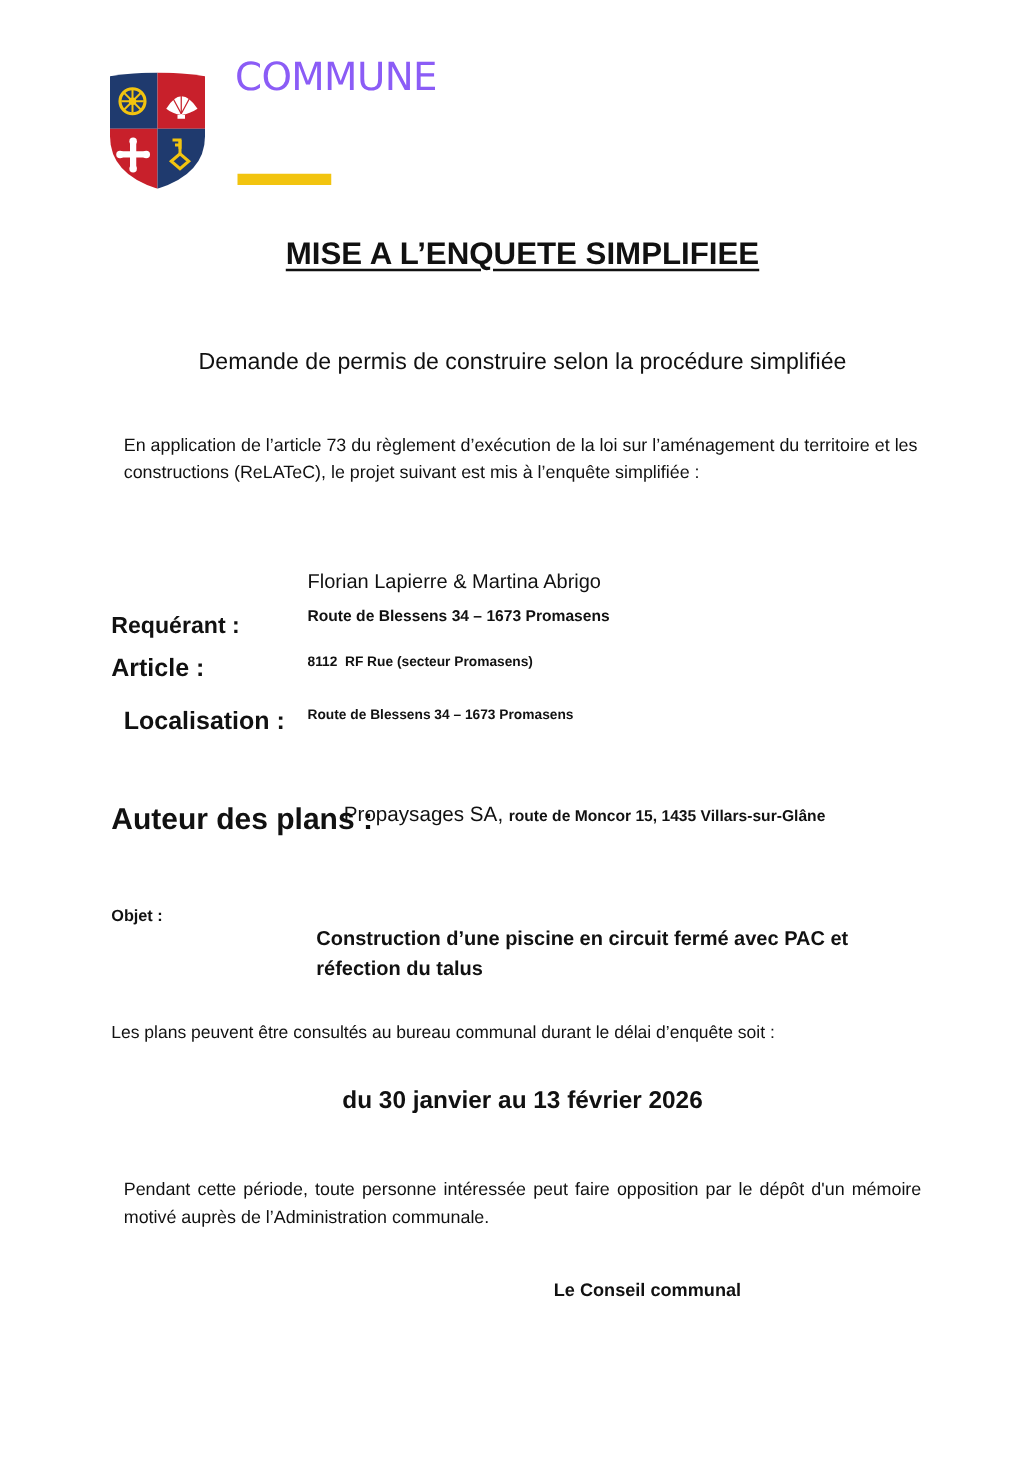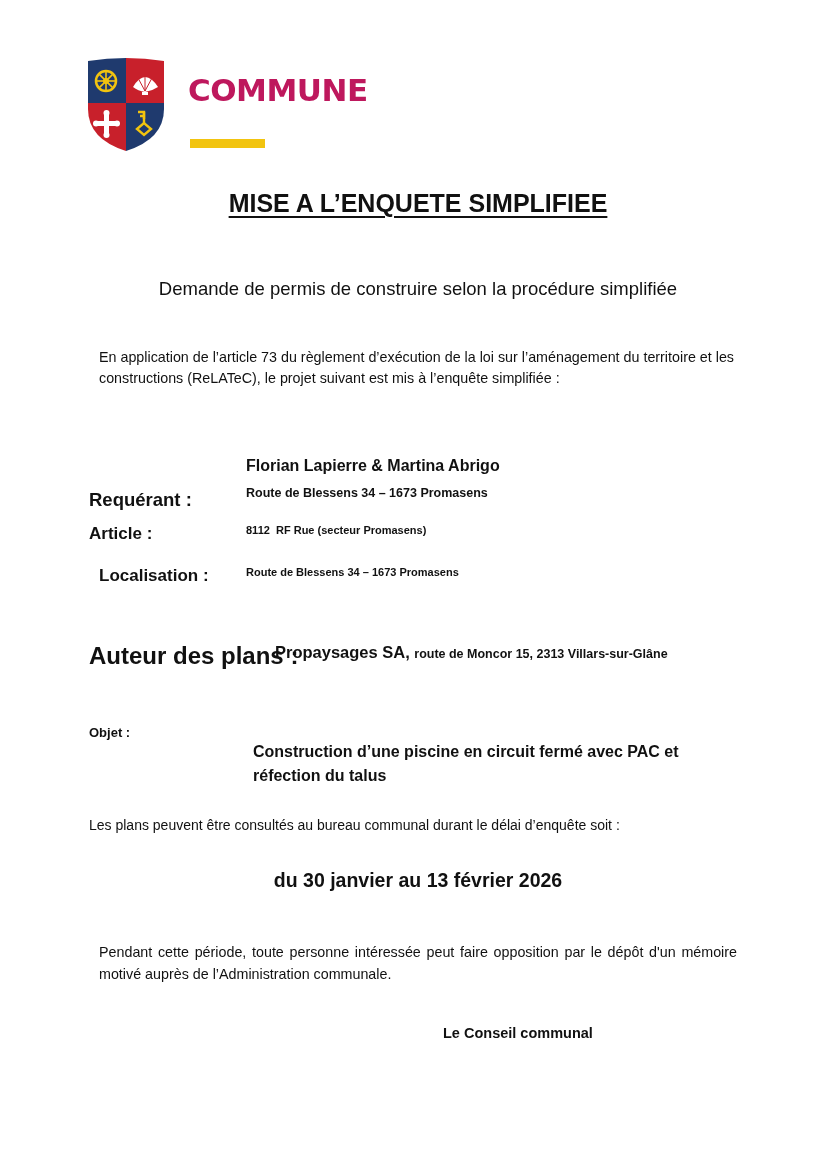--- a/index.html
+++ b/index.html
@@ -1,26 +1,26 @@
 <!DOCTYPE html>
 <html><head>
   <meta charset="utf-8">
   <style>
     html, body { margin: 0; padding: 0; background: #ffffff; }
     body { width: 827px; height: 1169px; position: relative; overflow: hidden; color: #111; font-family: "Liberation Sans", sans-serif; }
     .abs { position: absolute; }
     .logo-crest { left: 86px; top: 57px; width: 80px; height: 95px; }
-    .logo-text { left: 188px; top: 76px; font-family: "DejaVu Sans", sans-serif; font-weight: bold; color: #be185d; font-size: 31px; line-height: 29px; letter-spacing: -0.5px; }
+    .logo-text { left: 188px; top: 48px; font-family: "DejaVu Sans", sans-serif; font-weight: normal; color: #8b5cf6; font-size: 31px; line-height: 29px; letter-spacing: -0.5px; }
     .logo-bar { left: 190px; top: 139px; width: 75px; height: 9px; background: #f2c40f; }
     .title { left: 0; width: 836px; top: 189px; text-align: center; font-weight: bold; font-size: 25px; text-decoration: underline; text-decoration-thickness: 2px; text-underline-offset: 4px; }
     .subtitle { left: 0; width: 836px; top: 278px; text-align: center; font-size: 18.5px; }
     .intro { left: 99px; top: 347px; width: 650px; font-size: 14.3px; line-height: 21px; }
     .lbl-big { font-weight: bold; font-size: 24px; }
-    .lbl-sm { font-weight: bold; font-size: 17px; }
-    .val-big { font-weight: bold; font-size: 16px; }
+    .lbl-sm { font-weight: bold; font-size: 20px; }
+    .val-big { font-weight: normal; font-size: 16px; }
     .val-sm { font-weight: bold; font-size: 12.5px; }
     .val-md { font-weight: bold; font-size: 11px; }
     .objet-val { left: 253px; top: 740px; width: 480px; font-weight: bold; font-size: 16px; line-height: 24px; }
     .plans { left: 89px; top: 817px; font-size: 14px; }
     .dates { left: 0; width: 836px; top: 869px; text-align: center; font-weight: bold; font-size: 19.5px; }
     .opposition { left: 99px; top: 941px; width: 638px; font-size: 14.3px; line-height: 22px; text-align: justify; text-align-last: left; }
     .signature { left: 443px; top: 1025px; font-weight: bold; font-size: 14.5px; }
   </style>
 </head>
 <body>
@@ -92,21 +92,21 @@
 
 <div class="abs lbl-sm" style="left:89px; top:524px;">Article :</div>
 <div class="abs val-md" style="left:246px; top:524px; white-space:pre;">8112  RF Rue (secteur Promasens)</div>
 
 <div class="abs lbl-sm" style="left:99px; top:566px;">Localisation :</div>
 <div class="abs val-md" style="left:246px; top:566px;">Route de Blessens 34 – 1673 Promasens</div>
 
 <div class="abs lbl-big" style="left:89px; top:642px;">Auteur des plans :</div>
 <div class="abs" style="left:275px; top:643px; white-space:nowrap;">
   <span class="val-big" style="font-size:16.5px;">Propaysages SA,</span>
-  <span class="val-sm" style="font-size:12.5px;">route de Moncor 15, 2313 Villars-sur-Glâne</span>
+  <span class="val-sm" style="font-size:12.5px;">route de Moncor 15, 1435 Villars-sur-Glâne</span>
 </div>
 
 <div class="abs lbl-sm" style="left:89px; top:725px; font-size:13px;">Objet :</div>
 <div class="abs objet-val">Construction d’une piscine en circuit fermé avec PAC et réfection du talus</div>
 
 <div class="abs plans">Les plans peuvent être consultés au bureau communal durant le délai d’enquête soit :</div>
 <div class="abs dates">du 30 janvier au 13 février 2026</div>
 
 <div class="abs opposition">Pendant cette période, toute personne intéressée peut faire opposition par le dépôt d'un mémoire motivé auprès de l’Administration communale.</div>
 

